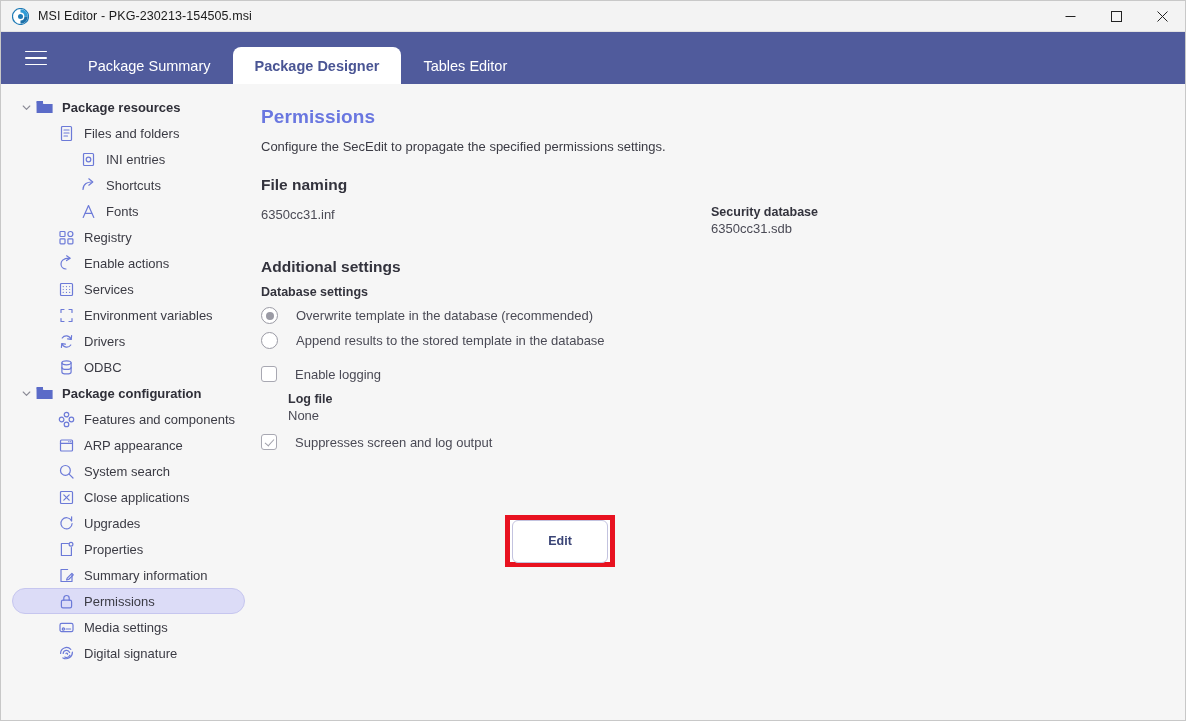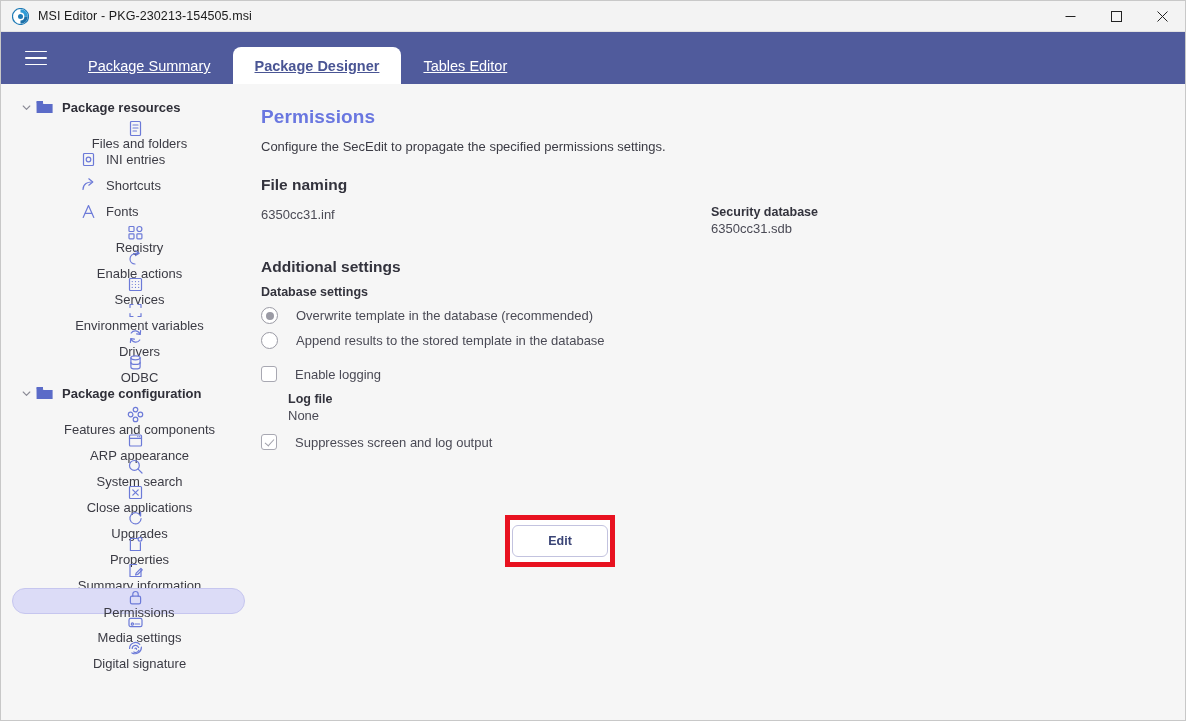--- a/index.html
+++ b/index.html
@@ -99,21 +99,20 @@
     display: flex;
     align-items: center;
     padding: 0 22px;
     font-size: 14.5px;
     color: #ffffff;
     cursor: pointer;
     white-space: nowrap;
     border-radius: 8px 8px 0 0;
     position: relative;
     top: 0;
-    text-decoration: underline;
   }
   .tab.active {
     background: #ffffff;
     color: #4a5594;
     font-weight: bold;
     height: 37px;
     margin-top: 44px;
   }
 
   
@@ -157,21 +156,21 @@
   .nav-icon {
     width: 20px; min-width: 20px;
     height: 18px;
     display: flex; align-items: center; justify-content: center;
     margin-right: 8px;
   }
   .nav-label { line-height: 1; }
 
   
   .indent-0 { padding-left: 0px; }
-  .indent-1 { padding-left: 22px; flex-direction: column; }
+  .indent-1 { padding-left: 22px; }
   .indent-2 { padding-left: 44px; }
   .nav-item.selected.indent-1 { padding-left: 21px; }
 
   
   .content {
     flex: 1;
     position: relative;
     padding: 22px 0 0 5px;
     overflow: hidden;
   }
@@ -269,21 +268,21 @@
     width: 110px;
     height: 52px;
     border: 5px solid #e81220;
     background: #ffffff;
     display: flex;
     align-items: center;
     justify-content: center;
   }
   .edit-btn {
     width: 96px;
-    height: 32px;
+    height: 43px;
     background: #ffffff;
     border: 1px solid #c3c3df;
     border-radius: 6px;
     font-family: "Liberation Sans", sans-serif;
     font-size: 12.5px;
     font-weight: bold;
     color: #3a4476;
     cursor: pointer;
     display: flex;
     align-items: center;

